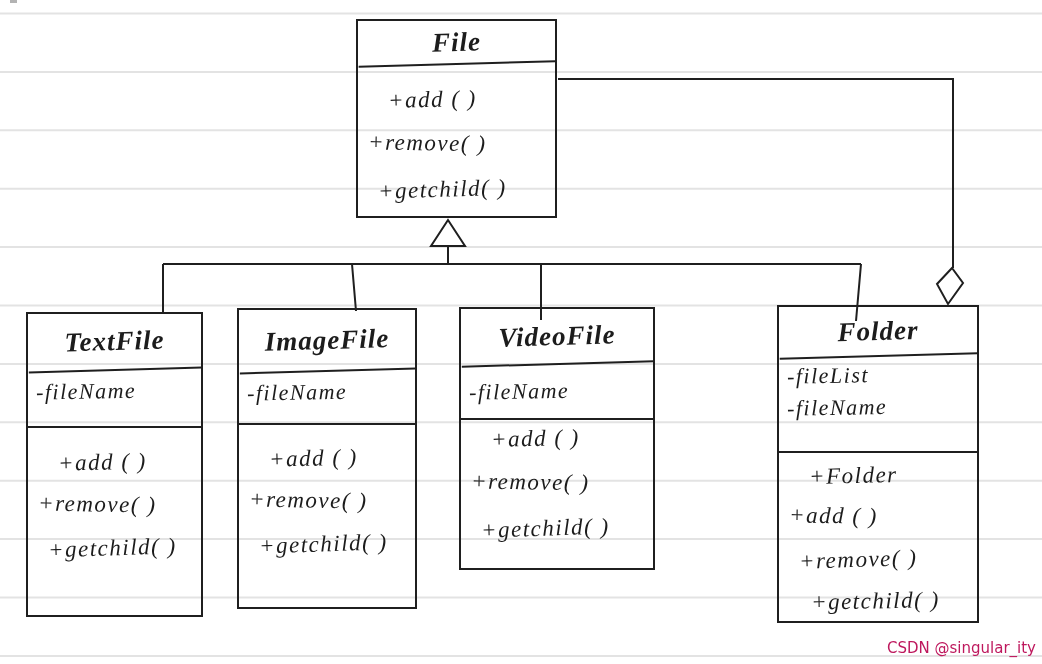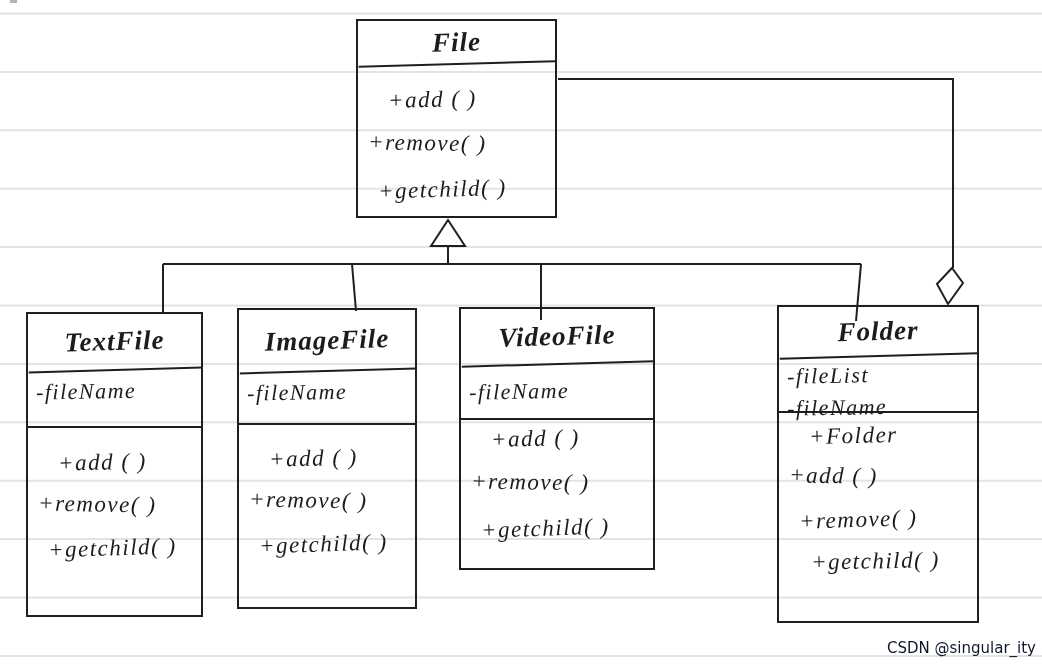--- a/index.html
+++ b/index.html
@@ -37,21 +37,21 @@
   .methods .hw:nth-child(3){margin-left:20px;transform:rotate(-1.8deg);}
   .methods .hw:nth-child(4){margin-left:32px;transform:rotate(-1deg);}
   
   #box-file    .methods{padding-top:20px;gap:17px;}
   #box-text    .attrs{padding-top:6px;}  #box-text    .methods{padding-top:20px;gap:15px;}
   #box-image   .attrs{padding-top:6px;}  #box-image   .methods{padding-top:19px;gap:15px;}
   #box-video   .attrs{padding-top:12px;} #box-video   .methods{padding-top:4px;gap:17px;}
   #box-folder  .attrs{padding-top:4px;gap:4px;} #box-folder .methods{padding-top:8px;gap:14px;}
   .watermark{
     position:absolute;right:6px;bottom:7px;z-index:3;
-    font-family:"DejaVu Sans", sans-serif;font-size:15px;color:#0f172a;
+    font-family:"DejaVu Sans", sans-serif;font-size:15px;color:#be185d;
   }
 </style>
 </head>
 <body>
 
 <svg id="paper-svg" width="1042" height="664" viewBox="0 0 1042 664">
 
   <path d="M0 13.5H1042M0 71.9H1042M0 130.3H1042M0 188.7H1042M0 247.1H1042M0 305.5H1042M0 363.9H1042M0 422.3H1042M0 480.7H1042M0 539.1H1042M0 597.5H1042M0 655.9H1042" stroke="#e3e3e3" stroke-width="2" fill="none"></path>
 
   <rect x="10" y="0" width="7" height="3" fill="#b3b3b3"></rect>
@@ -109,21 +109,21 @@
   </div>
   <div class="compartment methods" style="flex:1;">
     <div class="hw">+add ( )</div>
     <div class="hw">+remove( )</div>
     <div class="hw">+getchild( )</div>
   </div>
 </div>
 
 <div class="classbox" id="box-folder" style="left:777px;top:305px;width:202px;height:318px;">
   <div class="compartment title" style="height:50px;flex:none;">Folder</div>
-  <div class="compartment attrs" style="height:56px;flex:none;">
+  <div class="compartment attrs" style="height:96px;flex:none;">
     <div class="hw">-fileList</div>
     <div class="hw">-fileName</div>
   </div>
   <div class="compartment methods" style="flex:1;">
     <div class="hw">+Folder</div>
     <div class="hw">+add ( )</div>
     <div class="hw">+remove( )</div>
     <div class="hw">+getchild( )</div>
   </div>
 </div>

